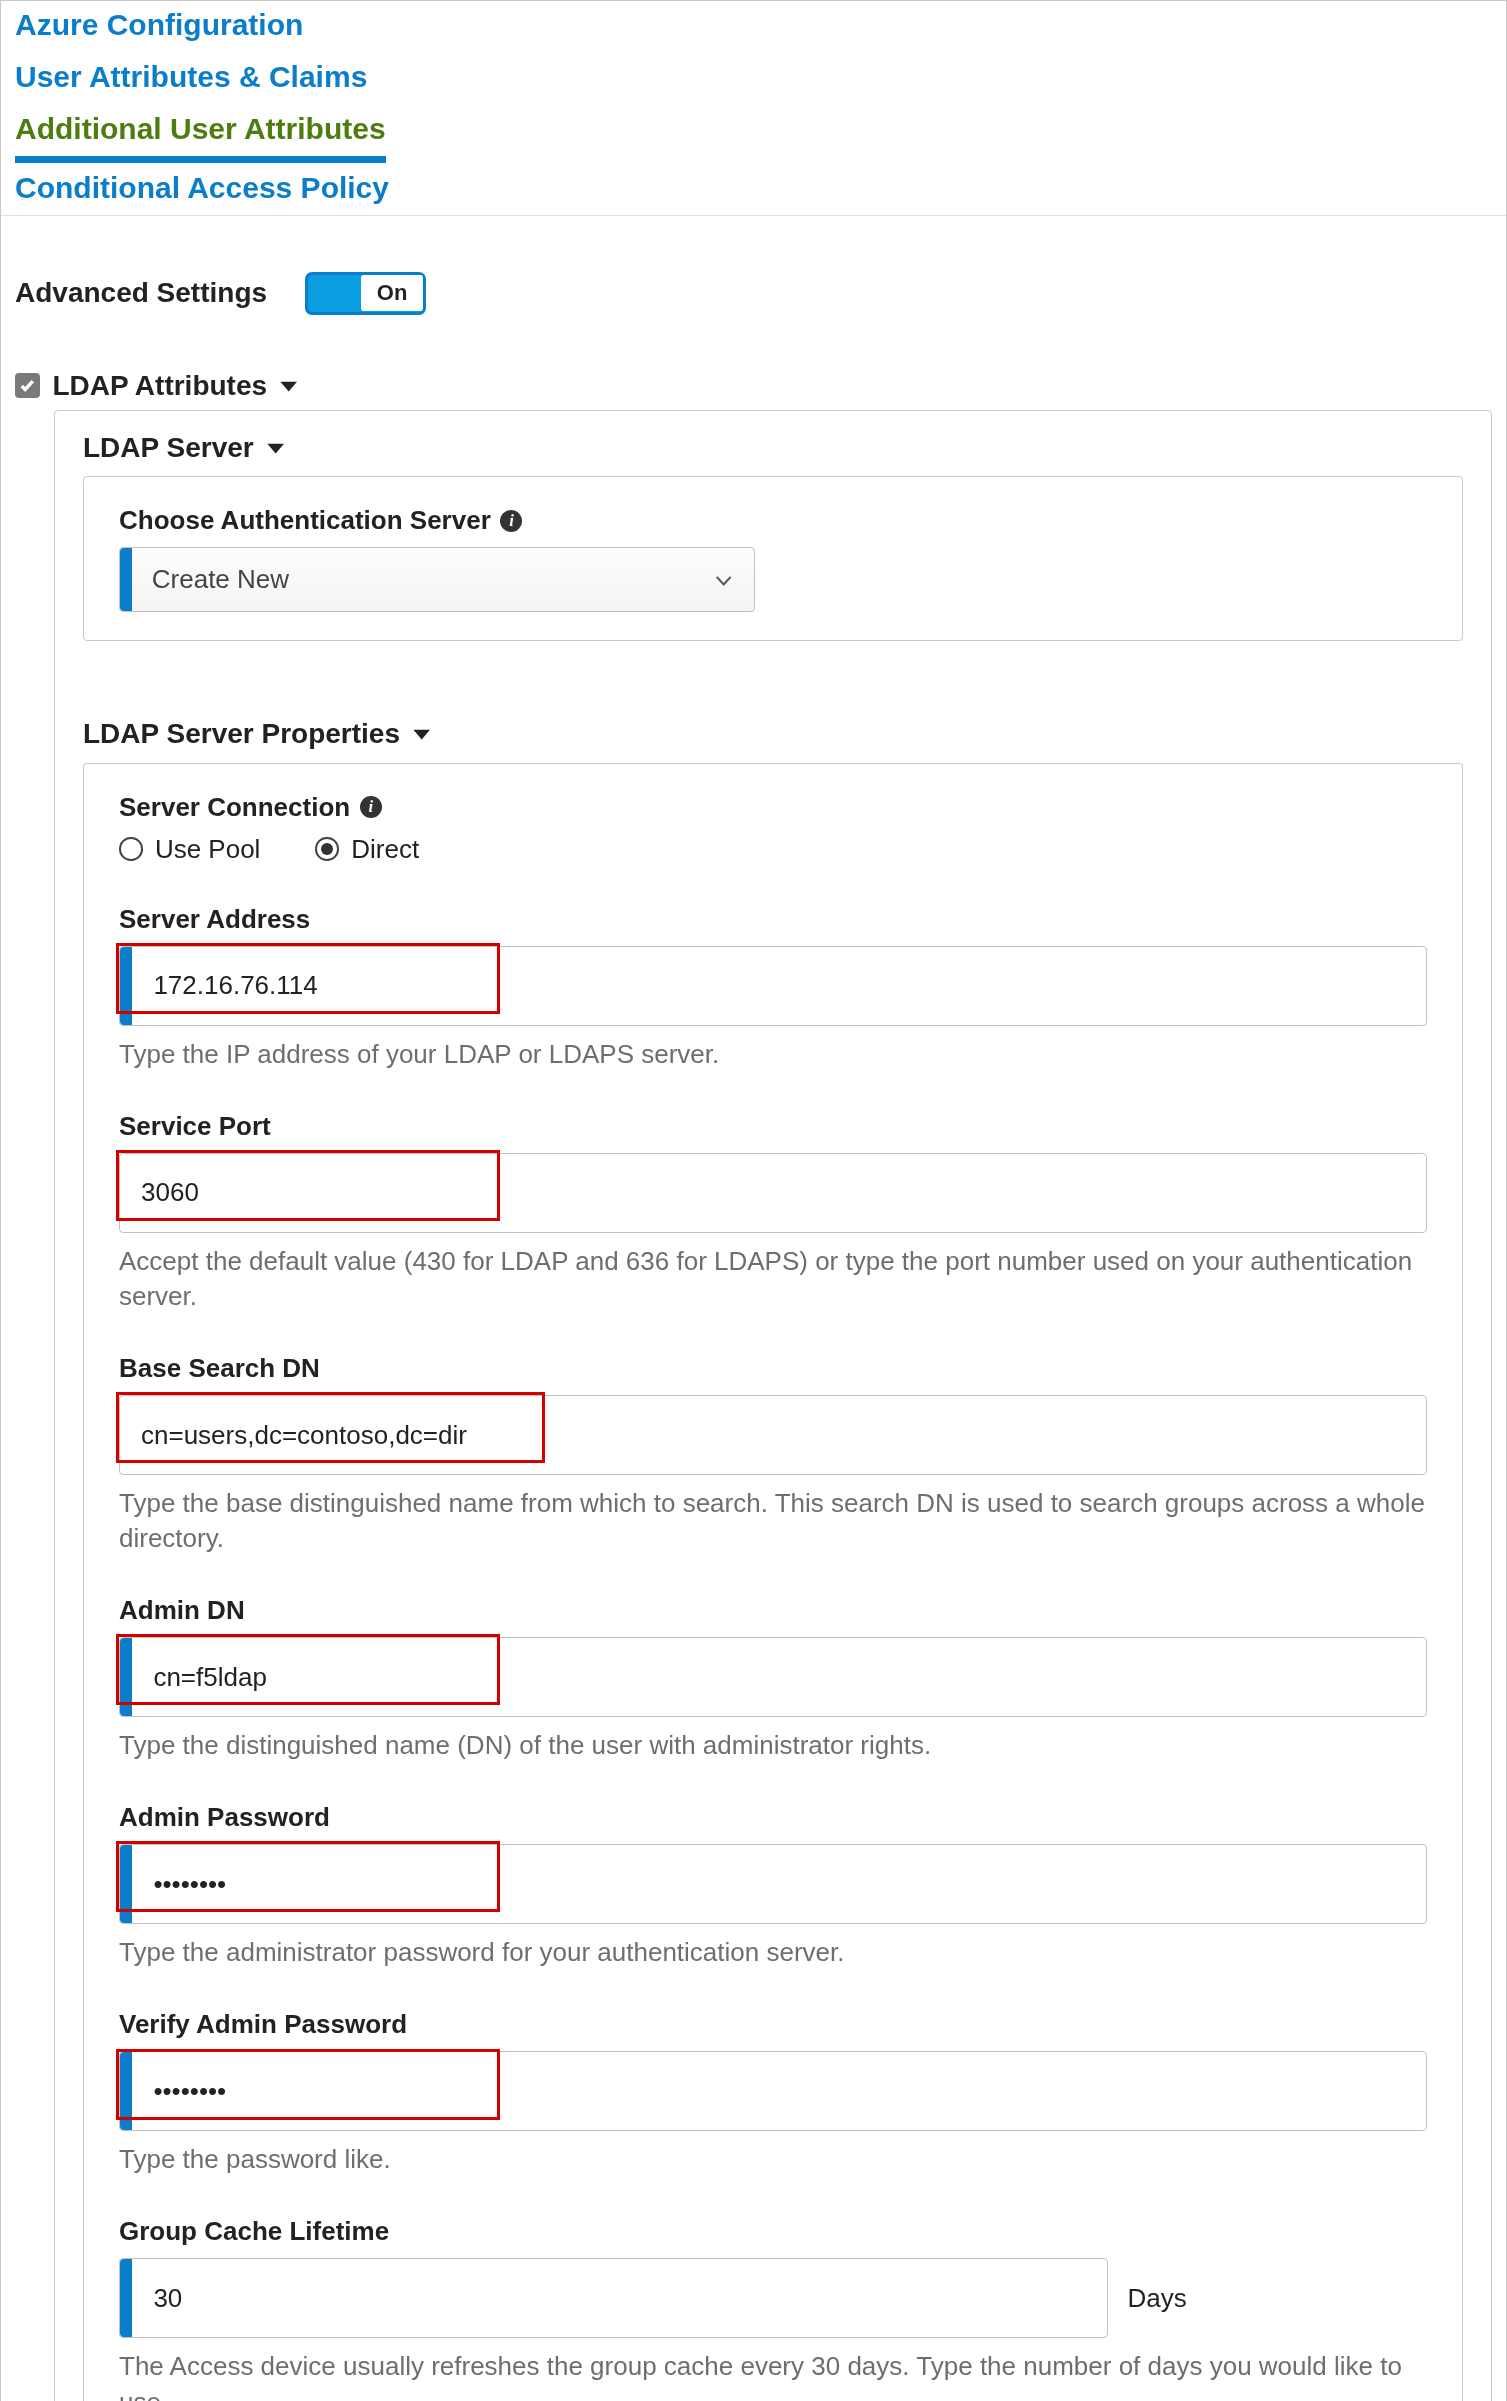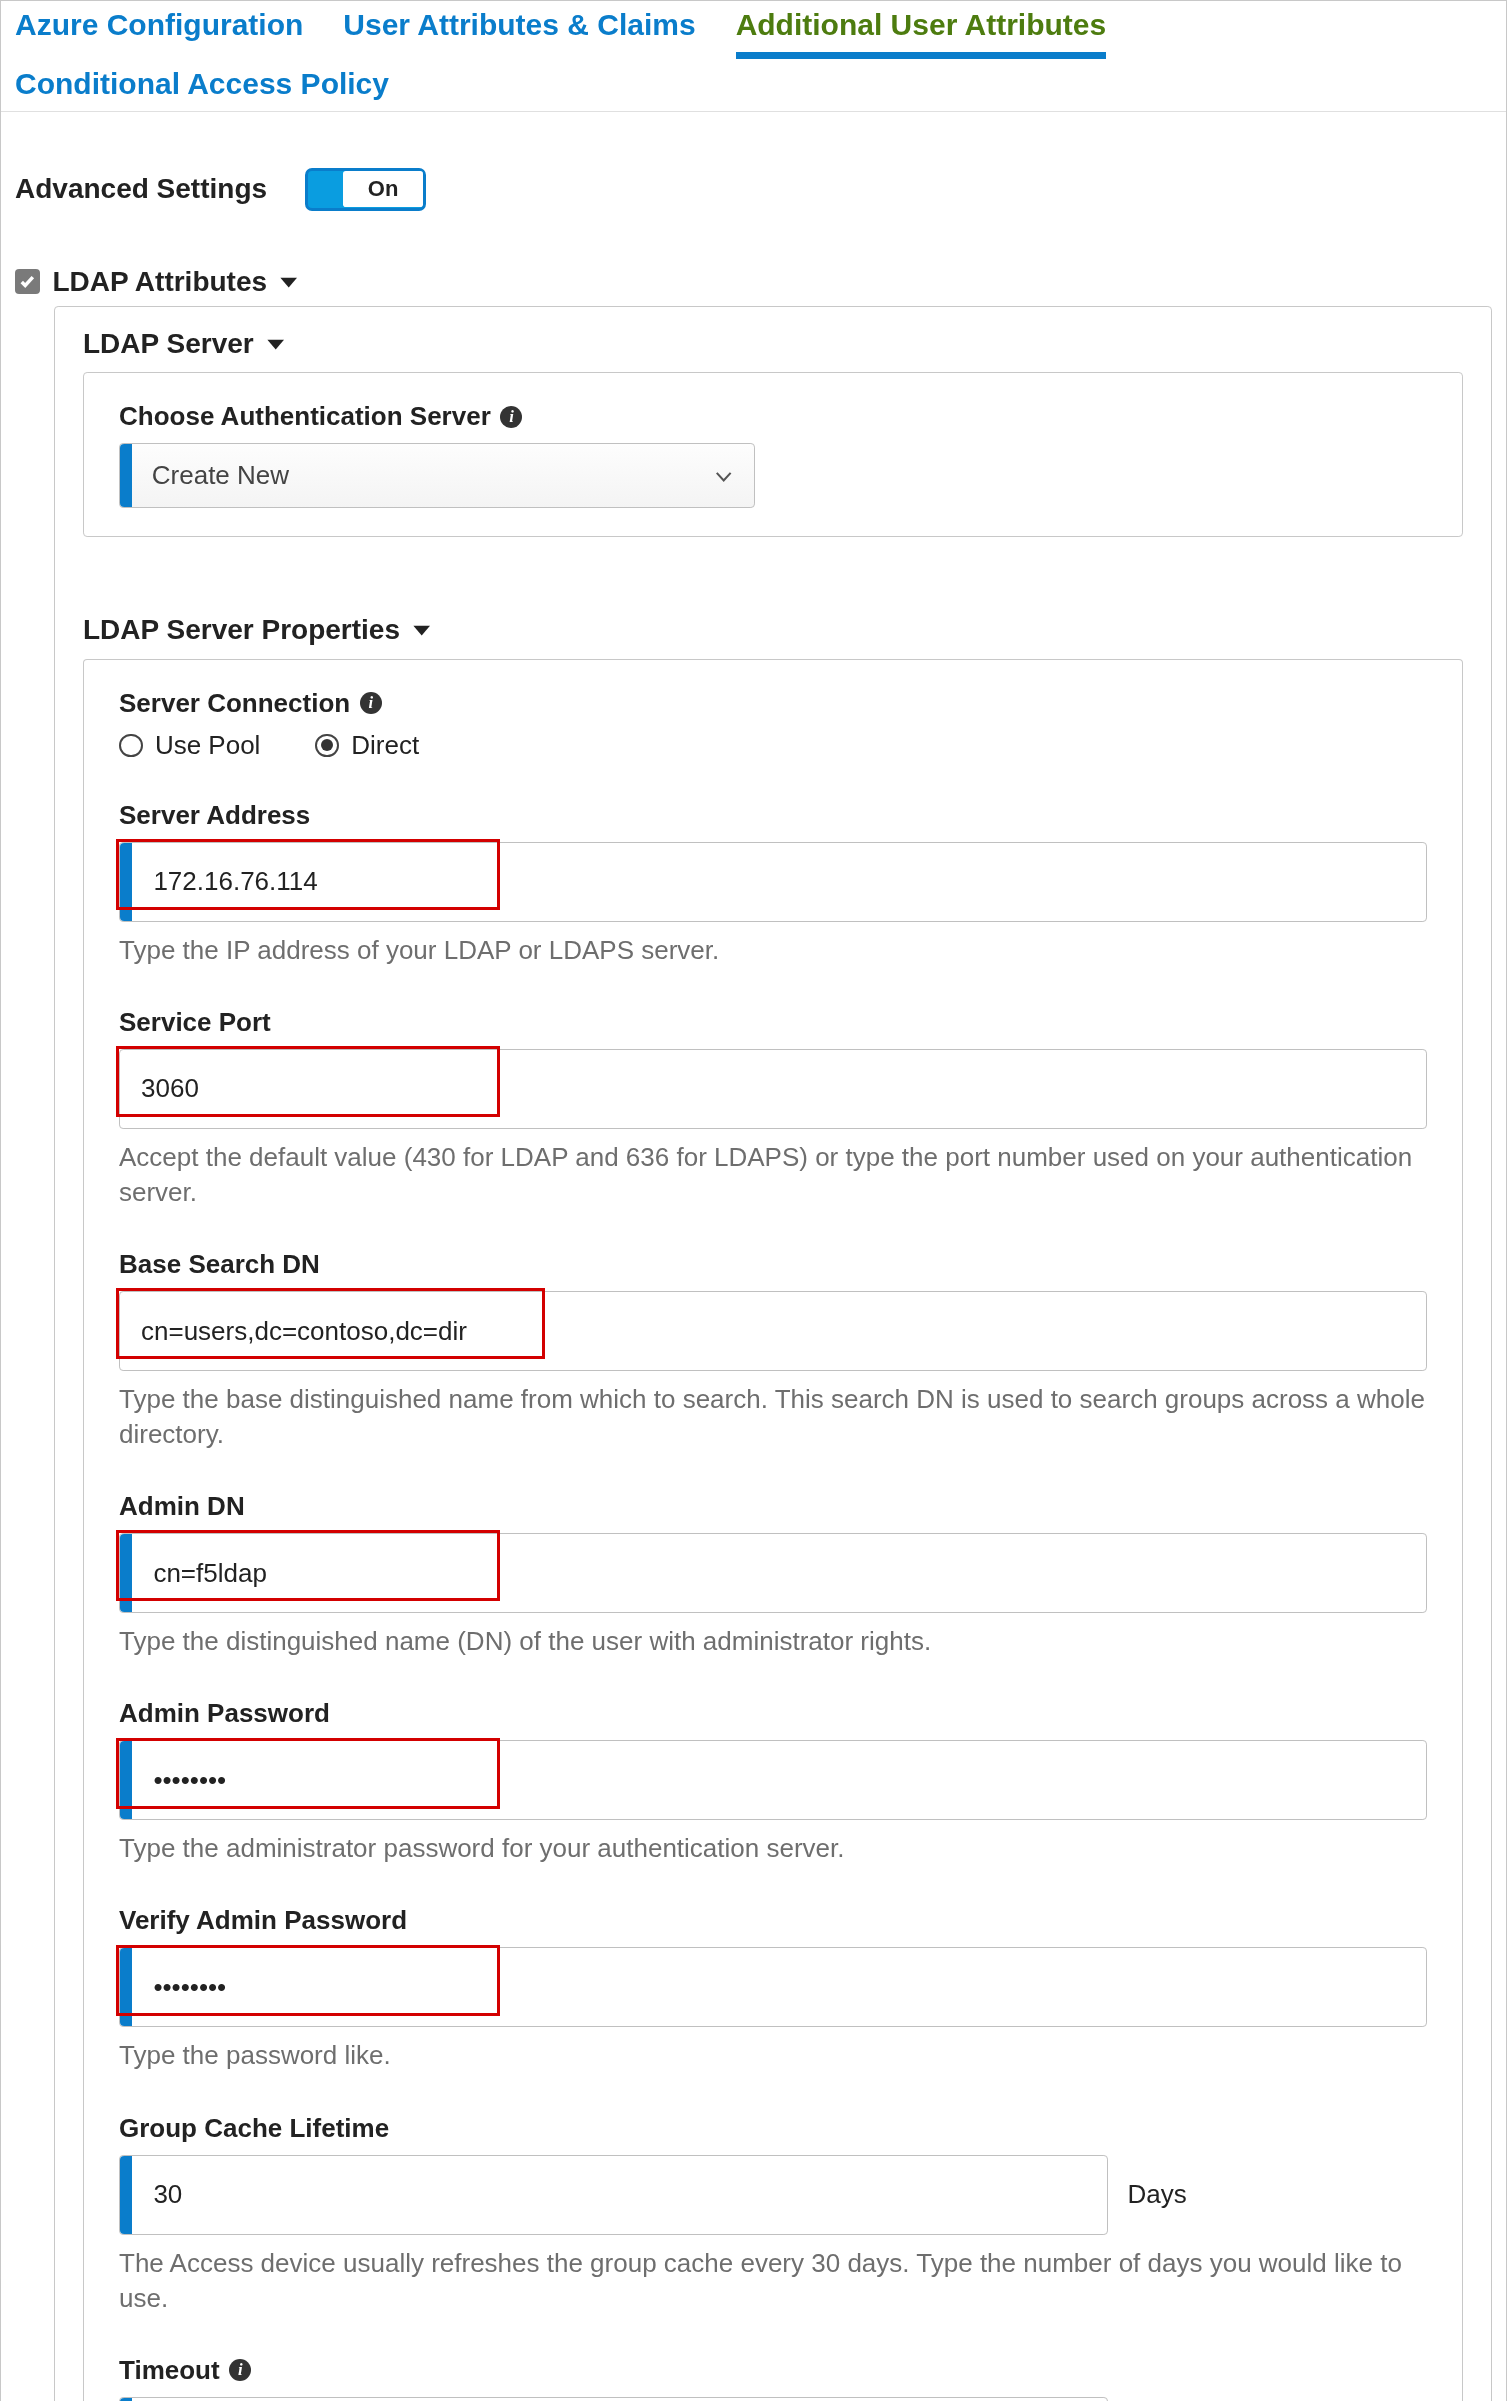--- a/index.html
+++ b/index.html
@@ -10,25 +10,26 @@
     color: #222;
     background: #fff;
     width: 1507px;
   }
   .frame { border: 0.7px solid #c8c8c8; width: 1507px; }
 
   
   .tabs {
     display: flex;
     flex-wrap: wrap;
-    gap: 40px;
+    gap: 52px;
     padding: 7px 14px 0 14px;
     border-bottom: 0.7px solid #e0e0e0;
     align-items: flex-start;
     row-gap: 8.3px;
+    flex-direction: column;
   }
   .tab {
     color: #0a7dcb;
     font-weight: 700;
     font-size: 30px;
     padding-bottom: 9.7px;
     cursor: pointer;
   }
   .tab.active {
     color: #4d7c0f;
@@ -43,21 +44,21 @@
   .adv-row { display: flex; align-items: center; gap: 38px; margin: 35px 0 55px 0; }
   .adv-label { font-weight: 700; font-size: 28px; }
   .toggle {
     width: 121px; height: 43px;
     border: 3.5px solid #0a7dcb; border-radius: 7px;
     background: #0a9de0;
     display: flex; align-items: center; justify-content: flex-end;
     cursor: pointer;
   }
   .toggle .knob {
-    background: #fff; height: 36px; width: 80px;
+    background: #fff; height: 36px; width: 62px;
     display: flex; align-items: center; justify-content: center;
     font-weight: 700; font-size: 22px; color: #222;
     border-radius: 2.8px;
   }
 
   
   .sec-header { display: flex; align-items: center; gap: 12.4px; font-weight: 700; font-size: 28px; margin-bottom: 8.3px; cursor: pointer; }
   .checkbox {
     width: 25px; height: 25px; border-radius: 4.1px;
     background: #7a7a7a; display: inline-flex; align-items: center; justify-content: center;

